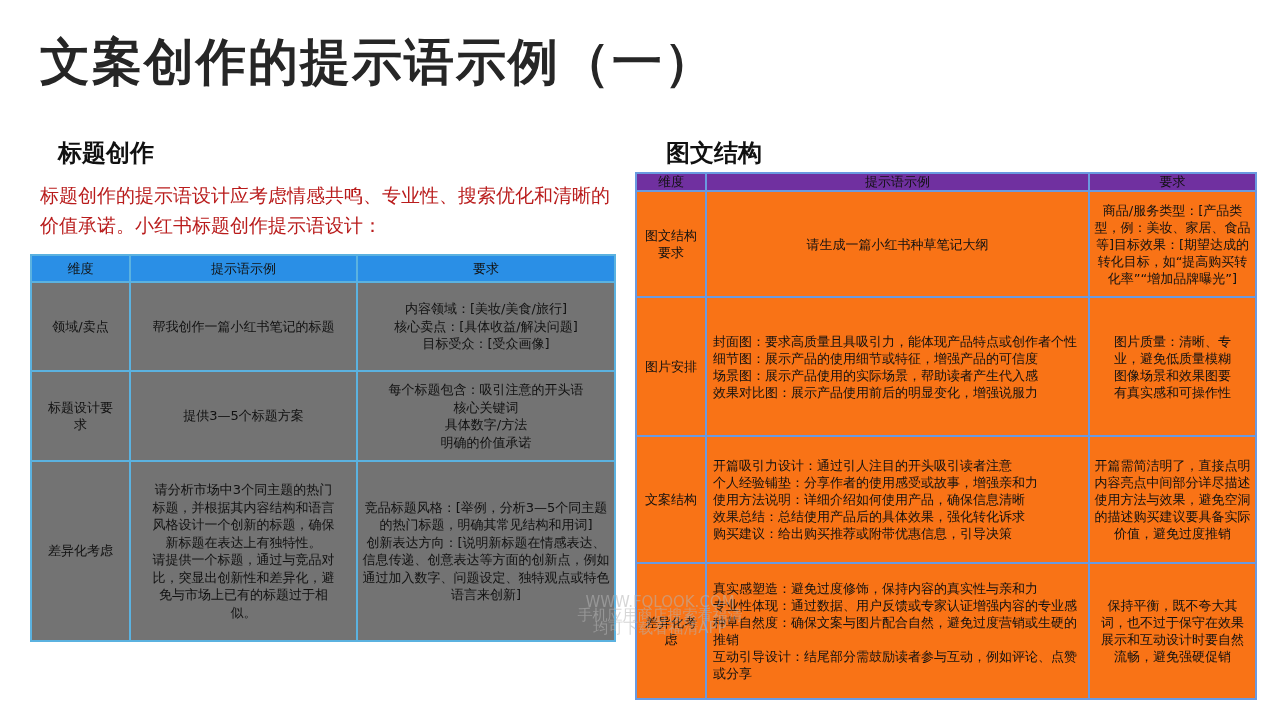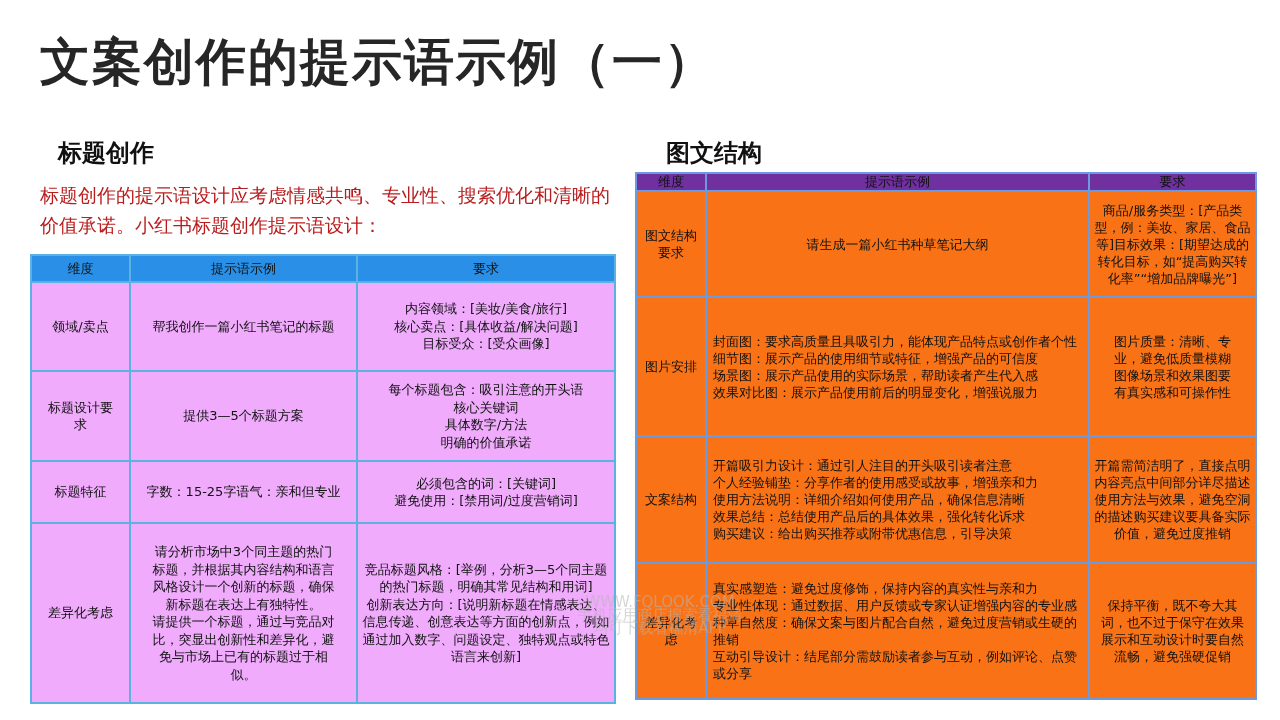--- a/index.html
+++ b/index.html
@@ -23,21 +23,21 @@
     font-size: 19px; line-height: 30px; color: #b91c1c;
   }
 
   table { border-collapse: collapse; table-layout: fixed; position: absolute; }
   td, th { text-align: center; vertical-align: middle; font-weight: normal; color: #111; }
 
   
   #left-table { left: 30px; top: 254px; width: 584px; }
   #left-table th, #left-table td { border: 2px solid #5bb2e0; }
   #left-table th { background: #2a8fe6; height: 27px; font-size: 13px; color: #111; }
-  #left-table td { background: #f0abfc; font-size: 13px; line-height: 17.5px; padding: 2px 4px; margin-top: 18px; }
+  #left-table td { background: #737373; font-size: 13px; line-height: 17.5px; padding: 2px 4px; margin-top: 18px; }
   #left-table col.c1 { width: 99px; }
   #left-table col.c2 { width: 227px; }
   #left-table col.c3 { width: 258px; }
 
   
   #right-table { left: 635px; top: 172px; width: 620px; }
   #right-table th, #right-table td { border: 2px solid #6a9ae0; }
   #right-table th { background: #7030a0; height: 18px; font-size: 13px; color: #111; line-height: 14px; }
   #right-table td { background: #f97316; font-size: 13px; line-height: 17px; padding: 1px 4px; }
   #right-table col.c1 { width: 70px; }
@@ -89,30 +89,20 @@
     <tr style="height:90px">
       <td style="padding:2px 10px">标题设计要求</td>
       <td>
         <span class="line">提供3—5个标题方案</span>
       </td>
       <td>
         <span class="line">每个标题包含：吸引注意的开头语</span>
         <span class="line">核心关键词</span>
         <span class="line">具体数字/方法</span>
         <span class="line">明确的价值承诺</span>
-      </td>
-    </tr>
-    <tr style="height:62px">
-      <td>标题特征</td>
-      <td style="padding:2px 12px">
-        <span class="line">字数：15-25字语气：亲和但专业</span>
-      </td>
-      <td>
-        <span class="line">必须包含的词：[关键词]</span>
-        <span class="line">避免使用：[禁用词/过度营销词]</span>
       </td>
     </tr>
     <tr style="height:180px">
       <td>差异化考虑</td>
       <td style="padding:2px 20px">
         <span class="line">请分析市场中3个同主题的热门标题，并根据其内容结构和语言风格设计一个创新的标题，确保新标题在表达上有独特性。</span>
         <span class="line">请提供一个标题，通过与竞品对比，突显出创新性和差异化，避免与市场上已有的标题过于相似。</span>
       </td>
       <td style="padding:2px 2px">
         <span class="line">竞品标题风格：[举例，分析3—5个同主题的热门标题，明确其常见结构和用词]</span>

